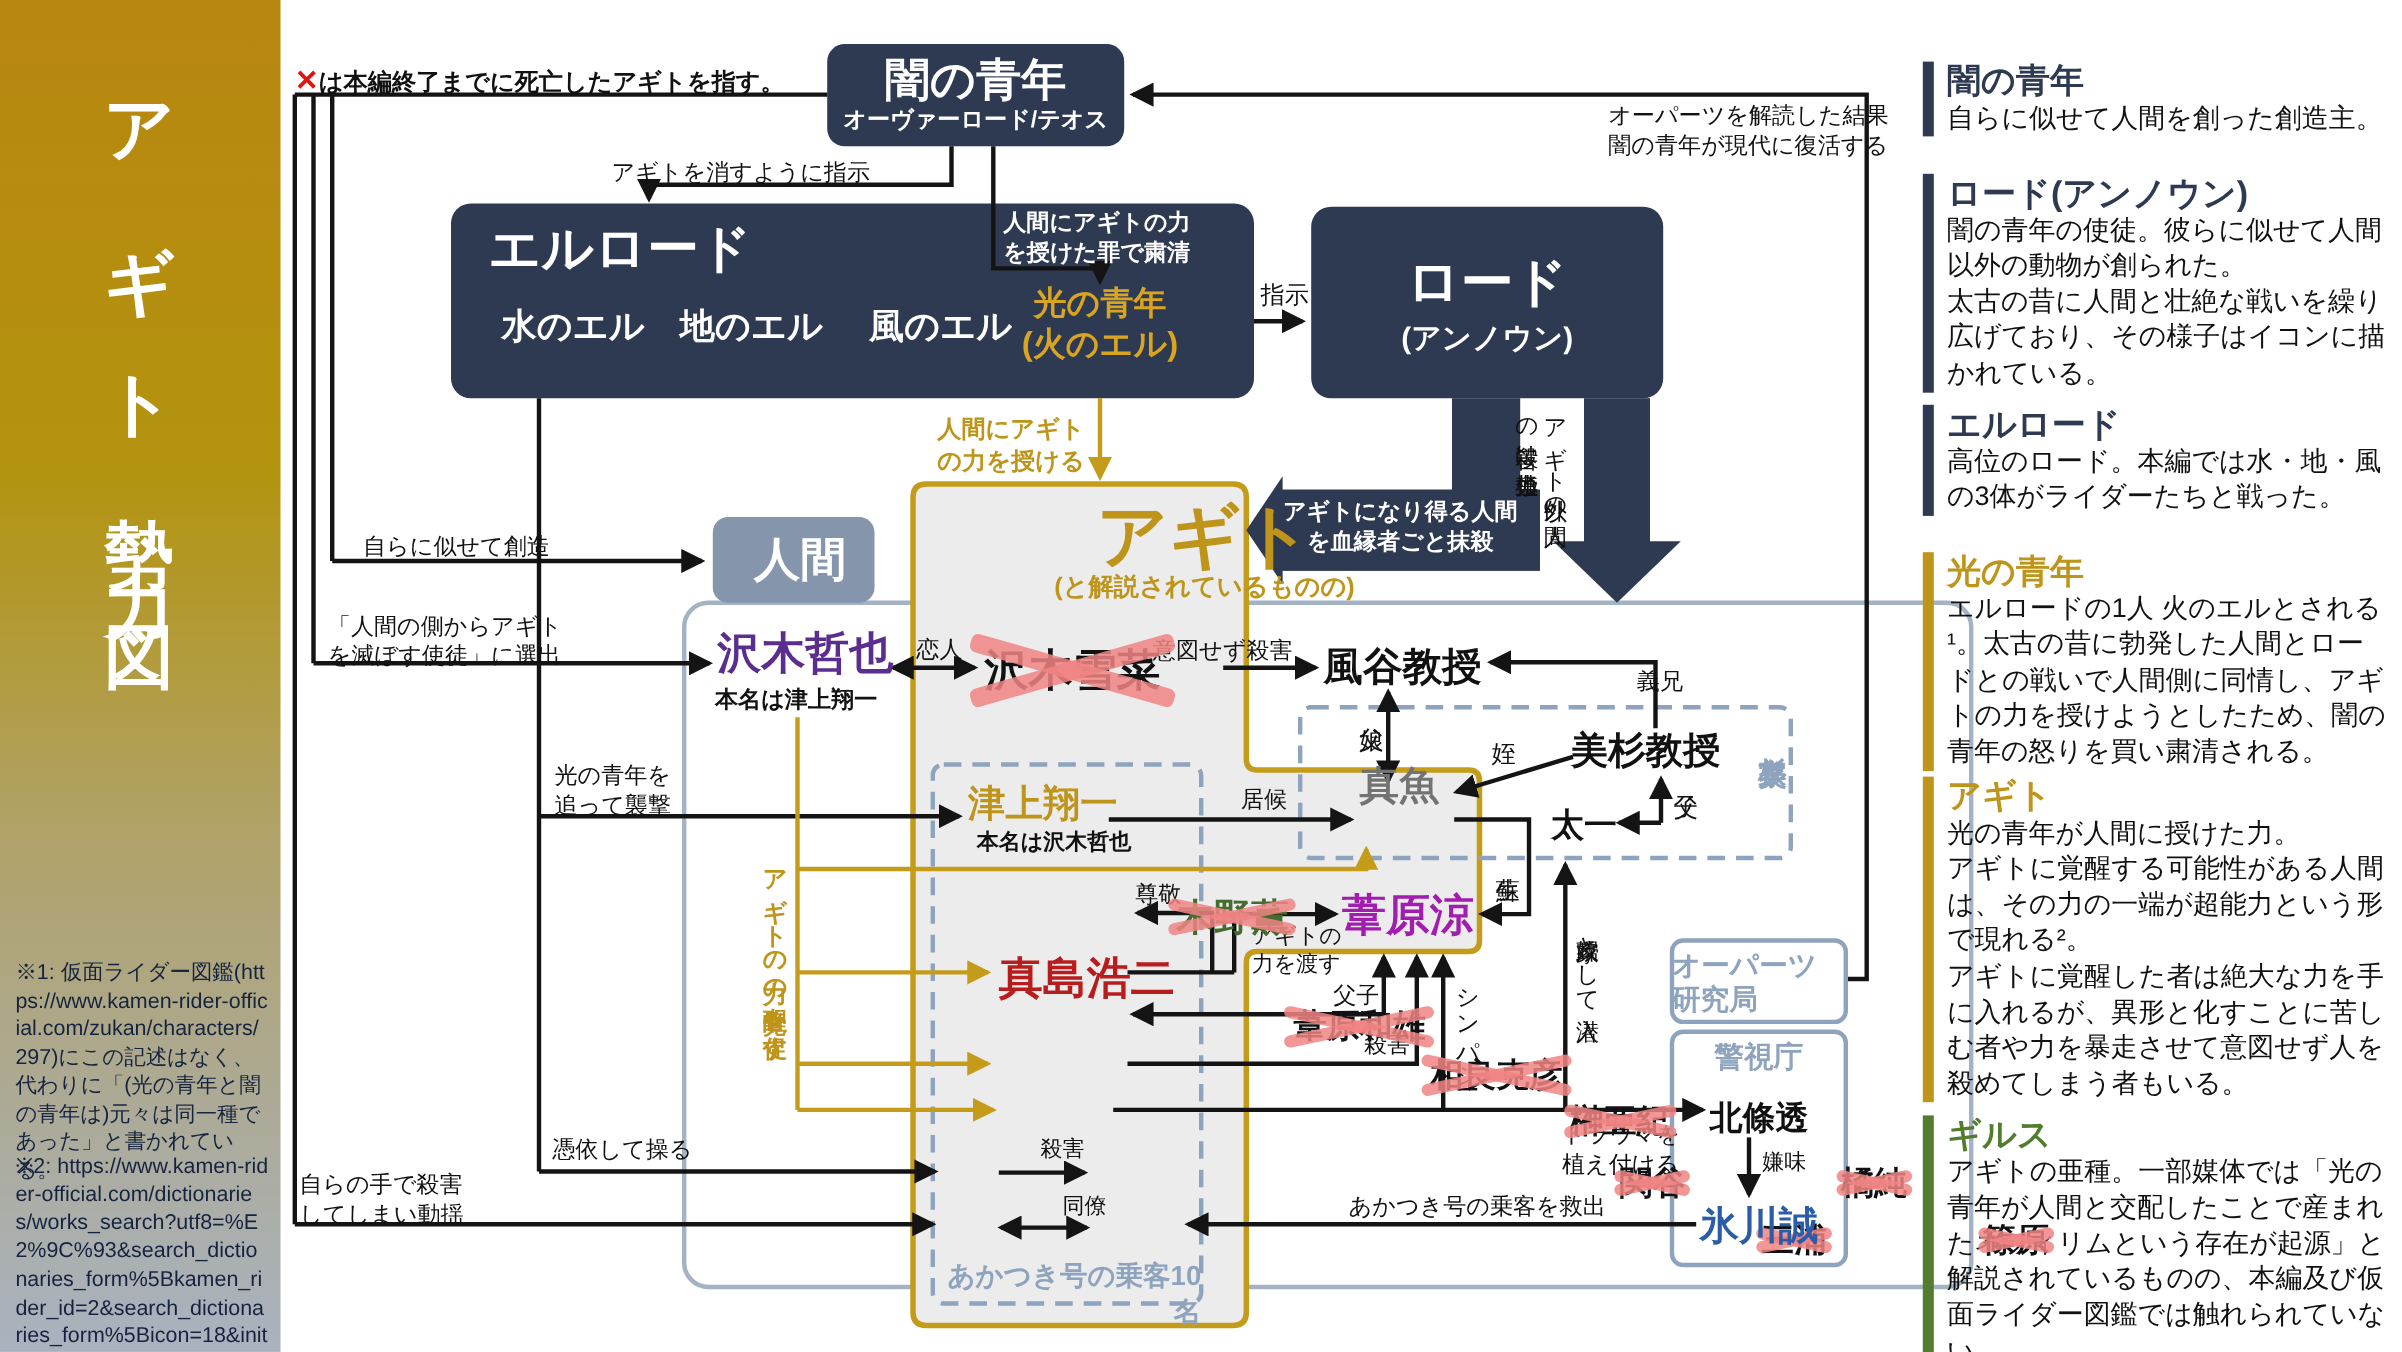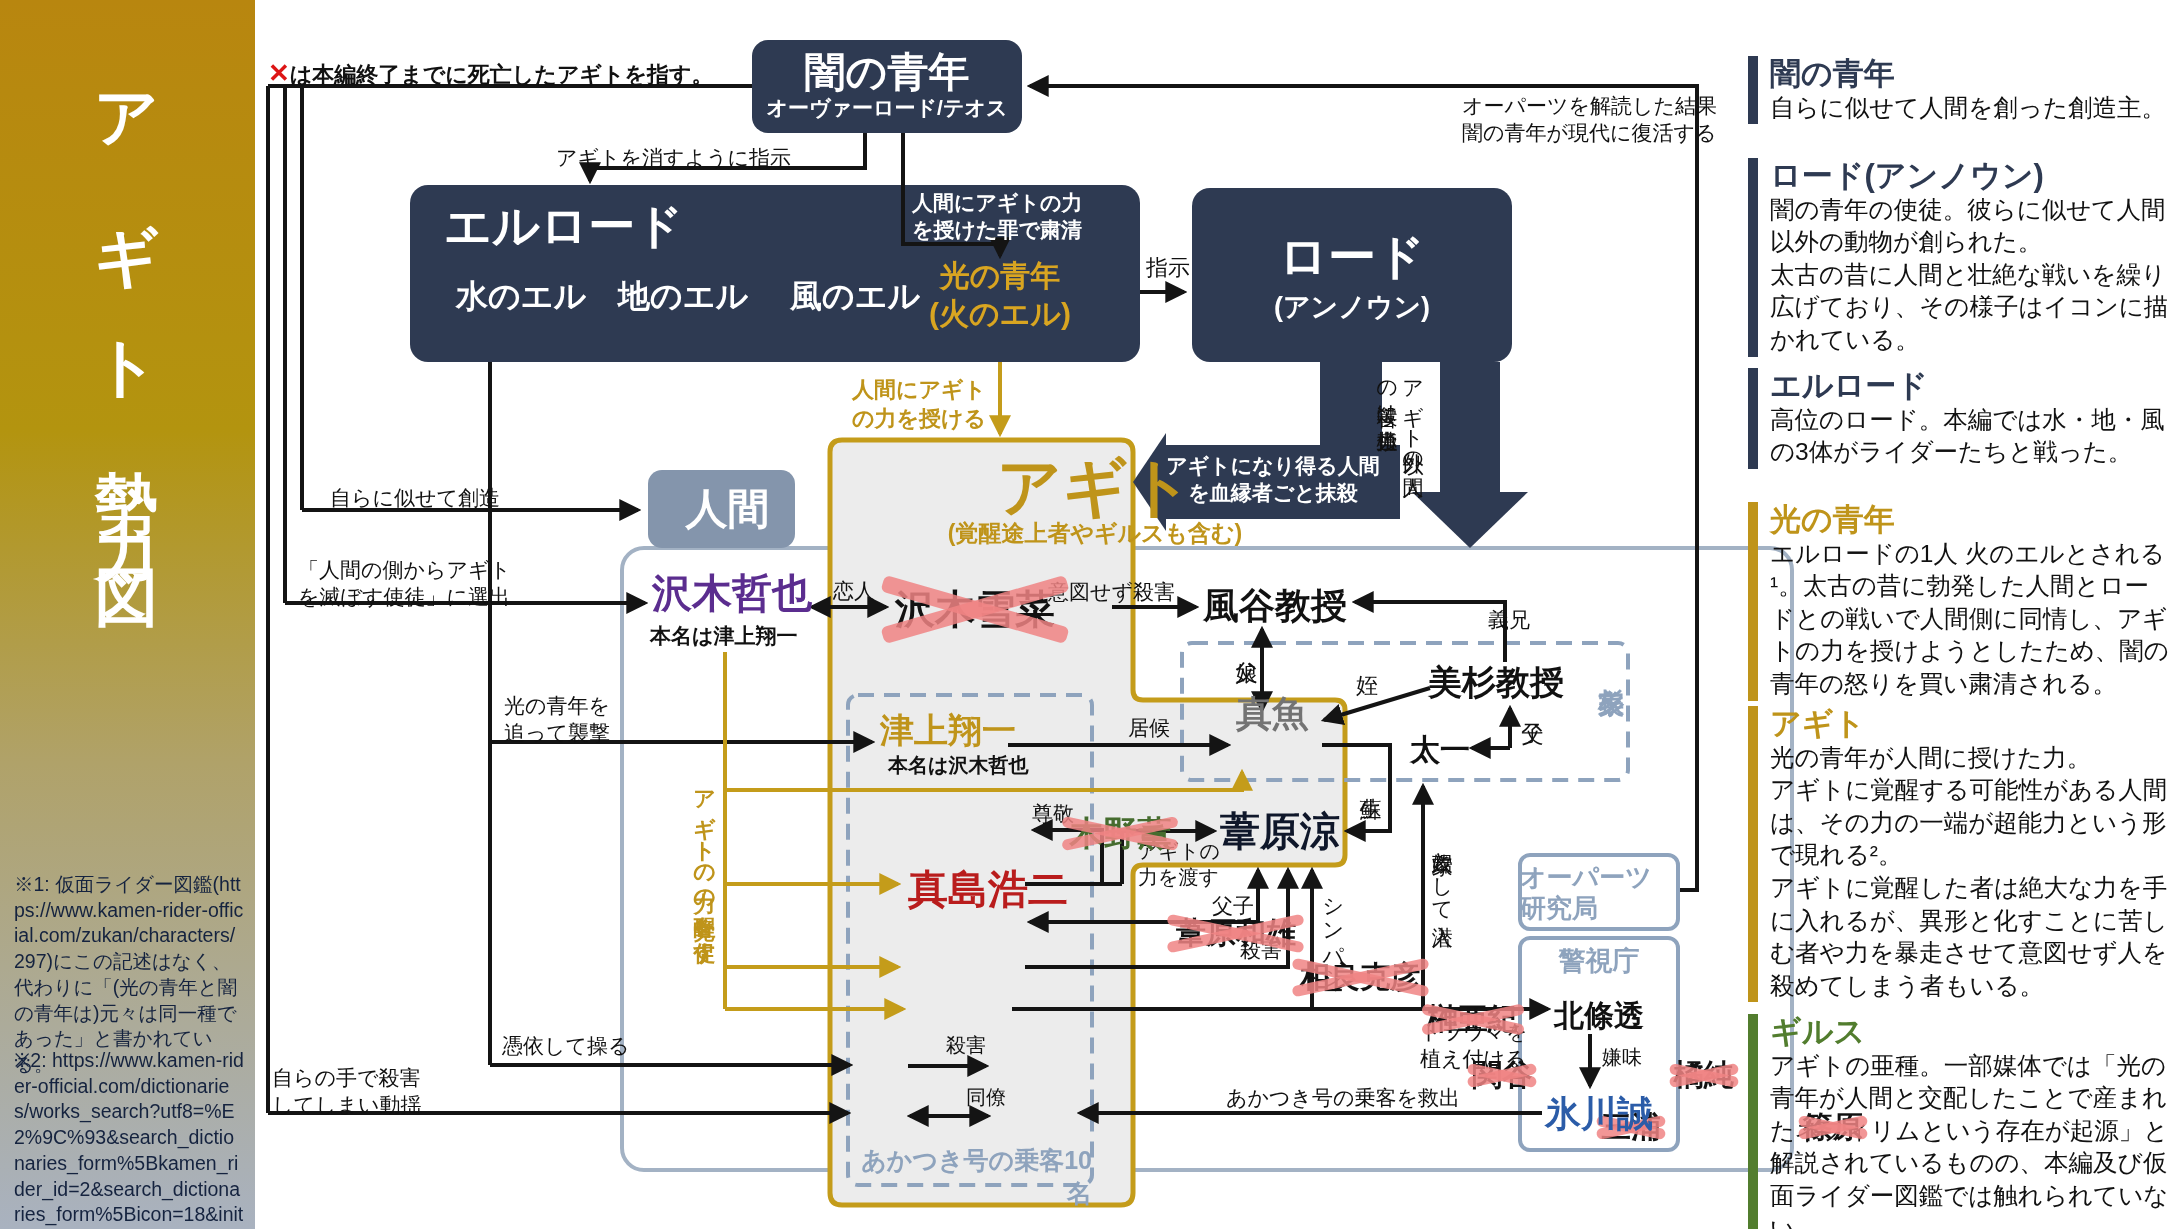--- a/index.html
+++ b/index.html
@@ -188,21 +188,21 @@
 
   <div class="boxtext" style="left:1192px; top:188px; width:320px; height:174px;">
     <div style="font-size:48px; font-weight:bold;">ロード</div>
     <div style="font-size:27px; font-weight:bold;">(アンノウン)</div>
   </div>
 
   <div class="boxtext" style="left:648px; top:470px; width:159px; height:78px; font-size:42px; font-weight:bold;">人間</div>
 
   
   <div style="position:absolute; left:930px; top:444px; width:330px; text-align:center; color:#bf941a; font-size:64px; font-weight:bold; z-index:5;">アギト</div>
-  <div style="position:absolute; left:860px; top:518px; width:470px; text-align:center; color:#bf941a; font-size:23px; font-weight:bold; z-index:5;">(覚醒途上者やギルスも含む)</div>
+  <div style="position:absolute; left:860px; top:518px; width:470px; text-align:center; color:#bf941a; font-size:23px; font-weight:bold; z-index:5;">(と解説されているものの)</div>
 
   
   <div class="lbl bold" style="left:1150px; top:452px; width:246px; text-align:center; color:#ffffff; font-size:21px;">アギトになり得る人間
 を血縁者ごと抹殺</div>
   <div class="lbl vert" style="left:1374px; top:366px; font-size:21px; line-height:26px;">アギト以外の人間
 の殺害は極力禁止</div>
 
   
   <div class="lbl" style="left:1462px; top:92px;">オーパーツを解読した結果
 闇の青年が現代に復活する</div>
@@ -260,21 +260,21 @@
   <div class="name" style="left:888px; top:752px; font-size:20px; color:#111;">本名は沢木哲也</div>
   <div class="name crossed" style="left:905px; top:804px; color:#456c2e; font-size:34px;">木野薫</div>
   <div class="name" style="left:908px; top:862px; color:#b91c1c; font-size:40px;">真島浩二</div>
   <div class="name crossed" style="left:905px; top:902px; color:#111; font-size:30px;">葦原和雄</div>
   <div class="name crossed" style="left:905px; top:946px; color:#111; font-size:30px;">相良克彦</div>
   <div class="name crossed" style="left:908px; top:988px; color:#111; font-size:30px;">榊亜紀</div>
   <div class="name crossed" style="left:858px; top:1044px; color:#111; font-size:30px;">関谷</div>
   <div class="name crossed" style="left:995px; top:1044px; color:#111; font-size:30px;">橘純</div>
   <div class="name crossed" style="left:858px; top:1096px; color:#111; font-size:30px;">三浦</div>
   <div class="name crossed" style="left:995px; top:1096px; color:#111; font-size:30px;">篠原</div>
-  <div class="name" style="left:1220px; top:804px; color:#0f172a; font-size:40px;">葦原涼</div>
+  <div class="name" style="left:1220px; top:804px; color:#a21caf; font-size:40px;">葦原涼</div>
   <div class="name" style="left:1520px; top:996px; width:158px; text-align:center; color:#111; font-size:30px;">北條透</div>
   <div class="name" style="left:1520px; top:1090px; width:158px; text-align:center; color:#2b5ca8; font-size:36px;">氷川誠</div>
 
   
   <div class="info-entry" style="top:56px;">
     <div class="info-bar b-navy"></div>
     <div>
       <div class="info-title c-navy">闇の青年</div>
       <div class="info-body">自らに似せて人間を創った創造主。</div>
     </div>

